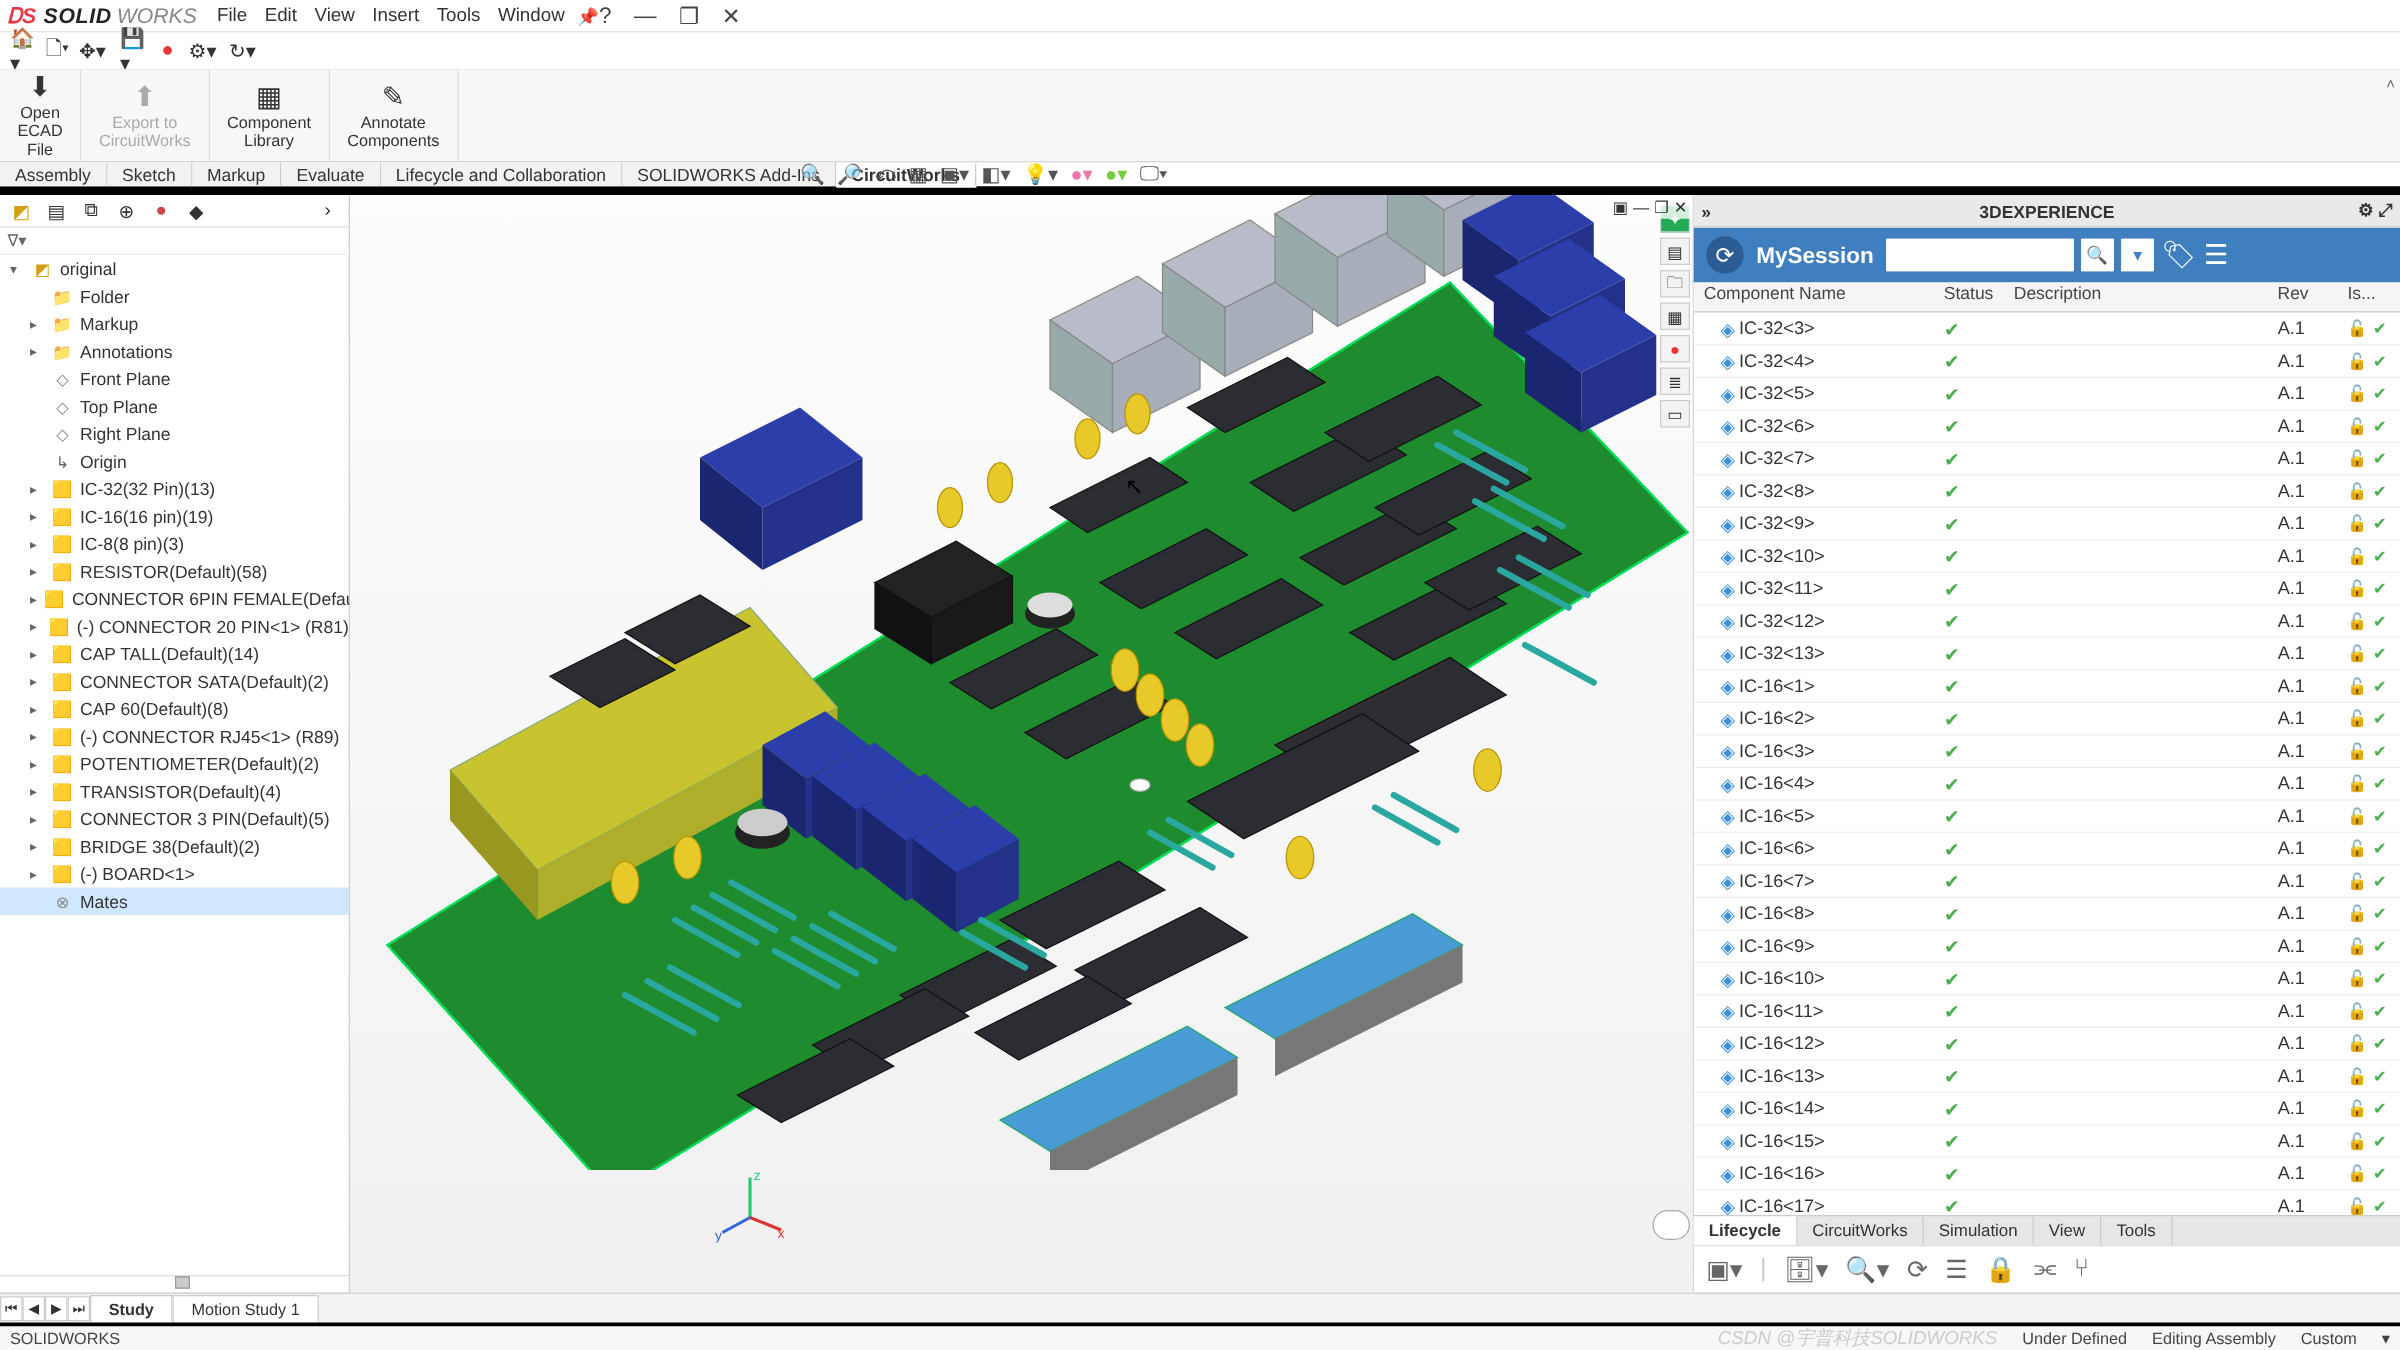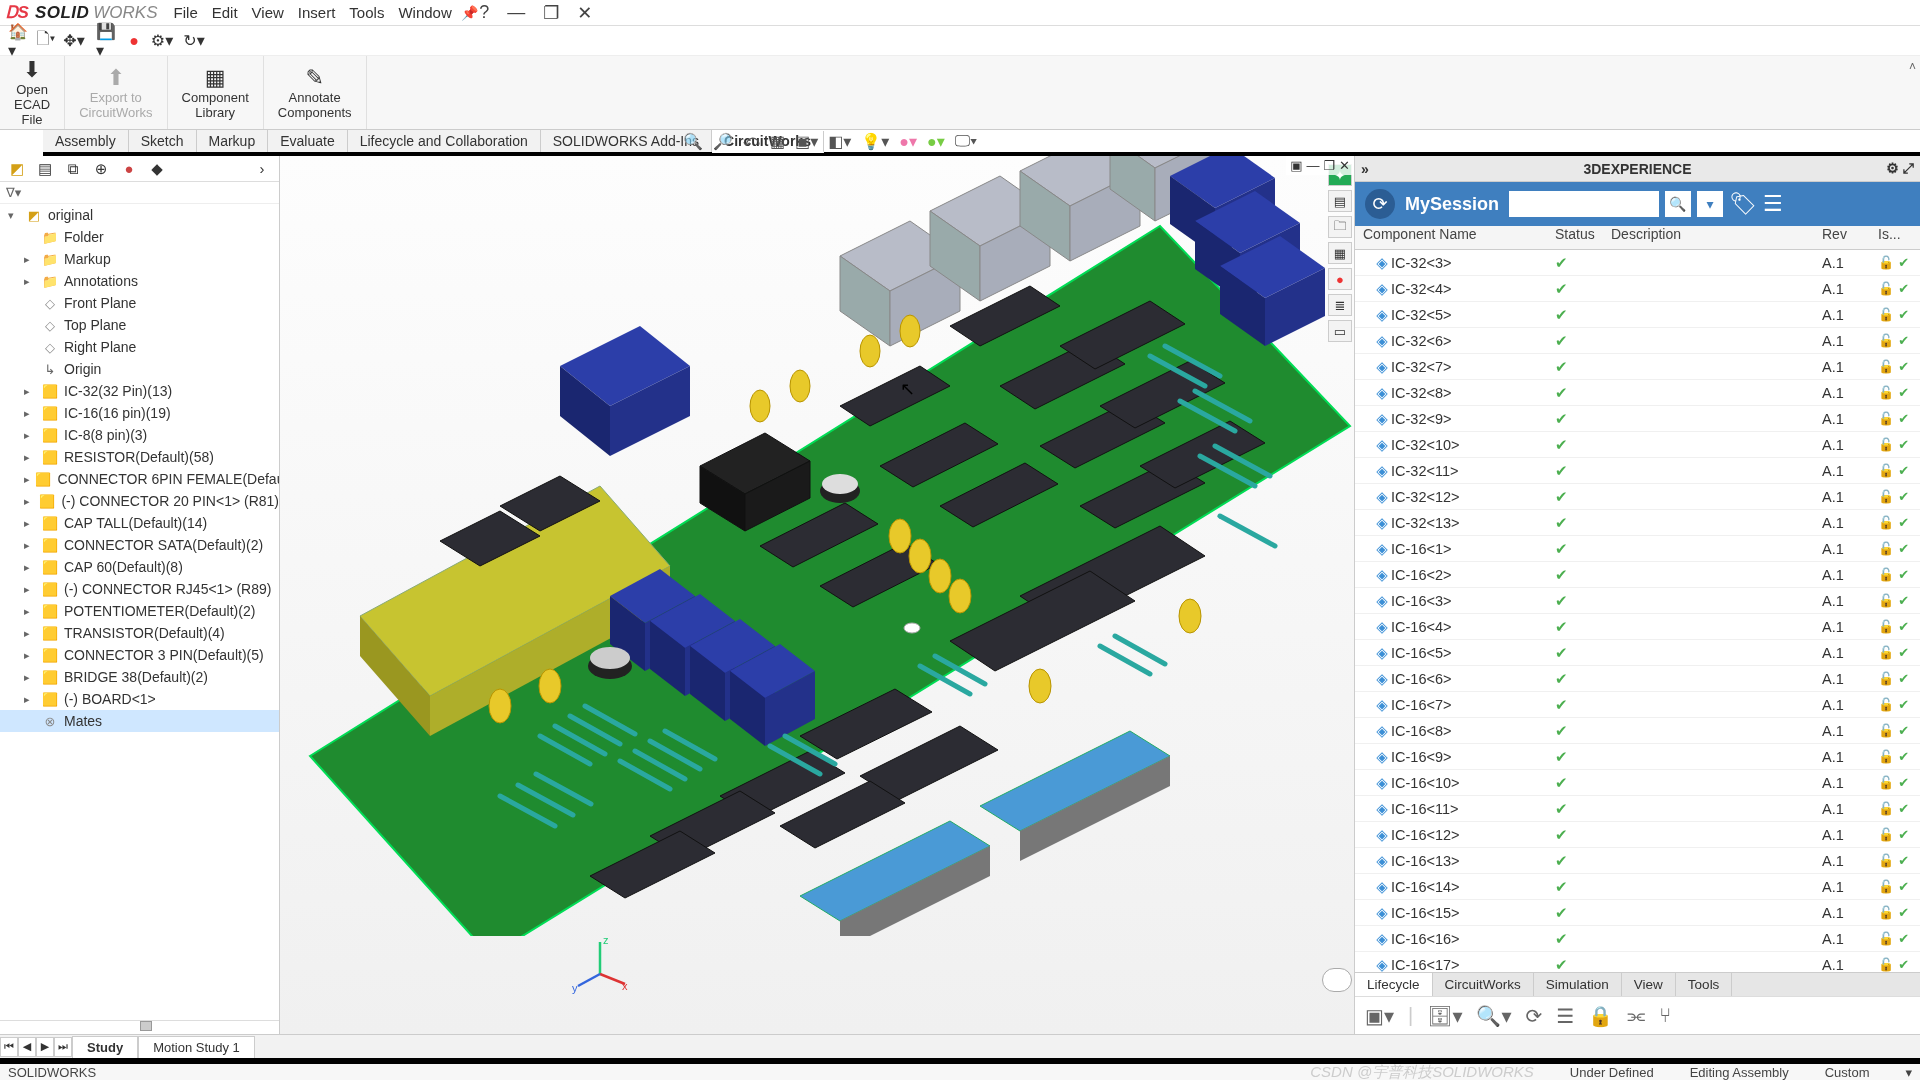--- a/index.html
+++ b/index.html
@@ -24,21 +24,21 @@
 .qicon { width: 20px; height: 20px; display:inline-flex; align-items:center; justify-content:center; font-size:16px;}
 
 
 .ribbon { height: 74px; background: #f7f7f7; display: flex; align-items: flex-start; border-bottom: 1px solid #ccc; position:relative; }
 .ribbon-group { display: flex; flex-direction: column; align-items: center; justify-content:center; padding: 4px 14px; height:100%; border-right: 1px solid #e0e0e0; font-size: 13px; cursor:default; text-align:center;}
 .ribbon-group .ricon { font-size: 22px; height:24px; display:flex; align-items:center;}
 .ribbon-group.disabled { color: #aaa; }
 .ribbon-collapse { position:absolute; right:4px; top:4px; font-size:12px; color:#666;}
 
 
-.tabrow { height: 26px; background: #fff; display: flex; align-items: stretch; border-bottom: 4px solid #000000; position:relative;margin-left:43px;}
+.tabrow { height: 26px; background: #fff; display: flex; align-items: stretch; border-bottom: 7px solid #000000; position:relative;}
 .tabrow .tab { padding: 0 12px; display: flex; align-items: center; font-size: 14px; border-right: 1px solid #ccc; cursor:default; background:#f2f2f2;}
 .tabrow .tab.active { background: #fff; font-weight: bold; border-bottom:2px solid #fff; position:relative; top:1px;}
 .view-tools { position:absolute; left: 640px; top:0; height:100%; display:flex; align-items:center; gap:10px; font-size:16px; color:#555;}
 .view-tools .vt { cursor:default; }
 
 
 .body { flex: 1; display: flex; overflow: hidden; }
 
 
 .treepanel { width: 280px; background: #fff; border-right: 1px solid #ccc; display: flex; flex-direction: column; }
@@ -92,33 +92,33 @@
 .dxrow .r-icon { width:36px; text-align:center; padding-left:18px; color:#3b8fd6; font-size:15px;}
 .dxrow .r-name { width:164px;}
 .dxrow .r-status { width:56px; color:#4caf50; font-size:15px;}
 .dxrow .r-desc { flex:1;}
 .dxrow .r-rev { width:56px;}
 .dxrow .r-is { width:42px; display:flex; gap:4px; align-items:center;}
 .lock-ico { color:#cba; font-size:13px;}
 .check-ico { color:#4caf50; font-size:13px;}
 .dx-bottom-tabs { height:24px; background:#e6e6e6; display:flex; font-size:13.5px; border-top:1px solid #ccc;}
 .dx-bottom-tabs .bt { padding:0 12px; display:flex; align-items:center; border-right:1px solid #ccc;}
-.dx-bottom-tabs .bt.active { background:#fff; font-weight:normal;}
+.dx-bottom-tabs .bt.active { background:#fff; font-weight:bold;}
 .dx-toolbar2 { height:38px; display:flex; align-items:center; gap:14px; padding:0 10px; font-size:20px; color:#666; border-top:1px solid #ddd;}
 .dx-toolbar2 .tb { cursor:default;}
 
 
 .bottom-tabs { height: 24px; background: #f2f2f2; display: flex; align-items: center; border-top: 1px solid #ccc; font-size:13px;}
 .bottom-tabs .nav { display:flex; gap:0;}
 .bottom-tabs .navbtn { width:18px; height:20px; border:1px solid #ccc; background:#fff; display:flex; align-items:center; justify-content:center; font-size:11px;}
 .bottom-tabs .btab { padding:0 14px; border:1px solid #ccc; border-bottom:none; background:#fff; height:22px; display:flex; align-items:center;}
 .bottom-tabs .btab.active { font-weight:bold; background:#fff;}
 
 
-.statusbar { height: 22px; background: #f7f7f7; border-top: 6px solid #000000; display: flex; align-items: center; font-size: 13px; padding: 0 8px; gap: 36px; color:#444;}
+.statusbar { height: 22px; background: #f7f7f7; border-top: 3px solid #000000; display: flex; align-items: center; font-size: 13px; padding: 0 8px; gap: 20px; color:#444;}
 .statusbar .s-left { flex:0 0 auto;}
 .statusbar .s-spacer { flex:1;}
 .watermark { color:#ccc; font-size:15px; font-style:italic;}
 
 
 .tree::-webkit-scrollbar, .dxlist::-webkit-scrollbar { width:10px;}
 .tree::-webkit-scrollbar-thumb, .dxlist::-webkit-scrollbar-thumb { background:#ccc;}
 .slider-thumb{position:absolute;left:50%;width:12px;height:10px;background:#ccc;border:1px solid #999;}
 </style>
 </head>

